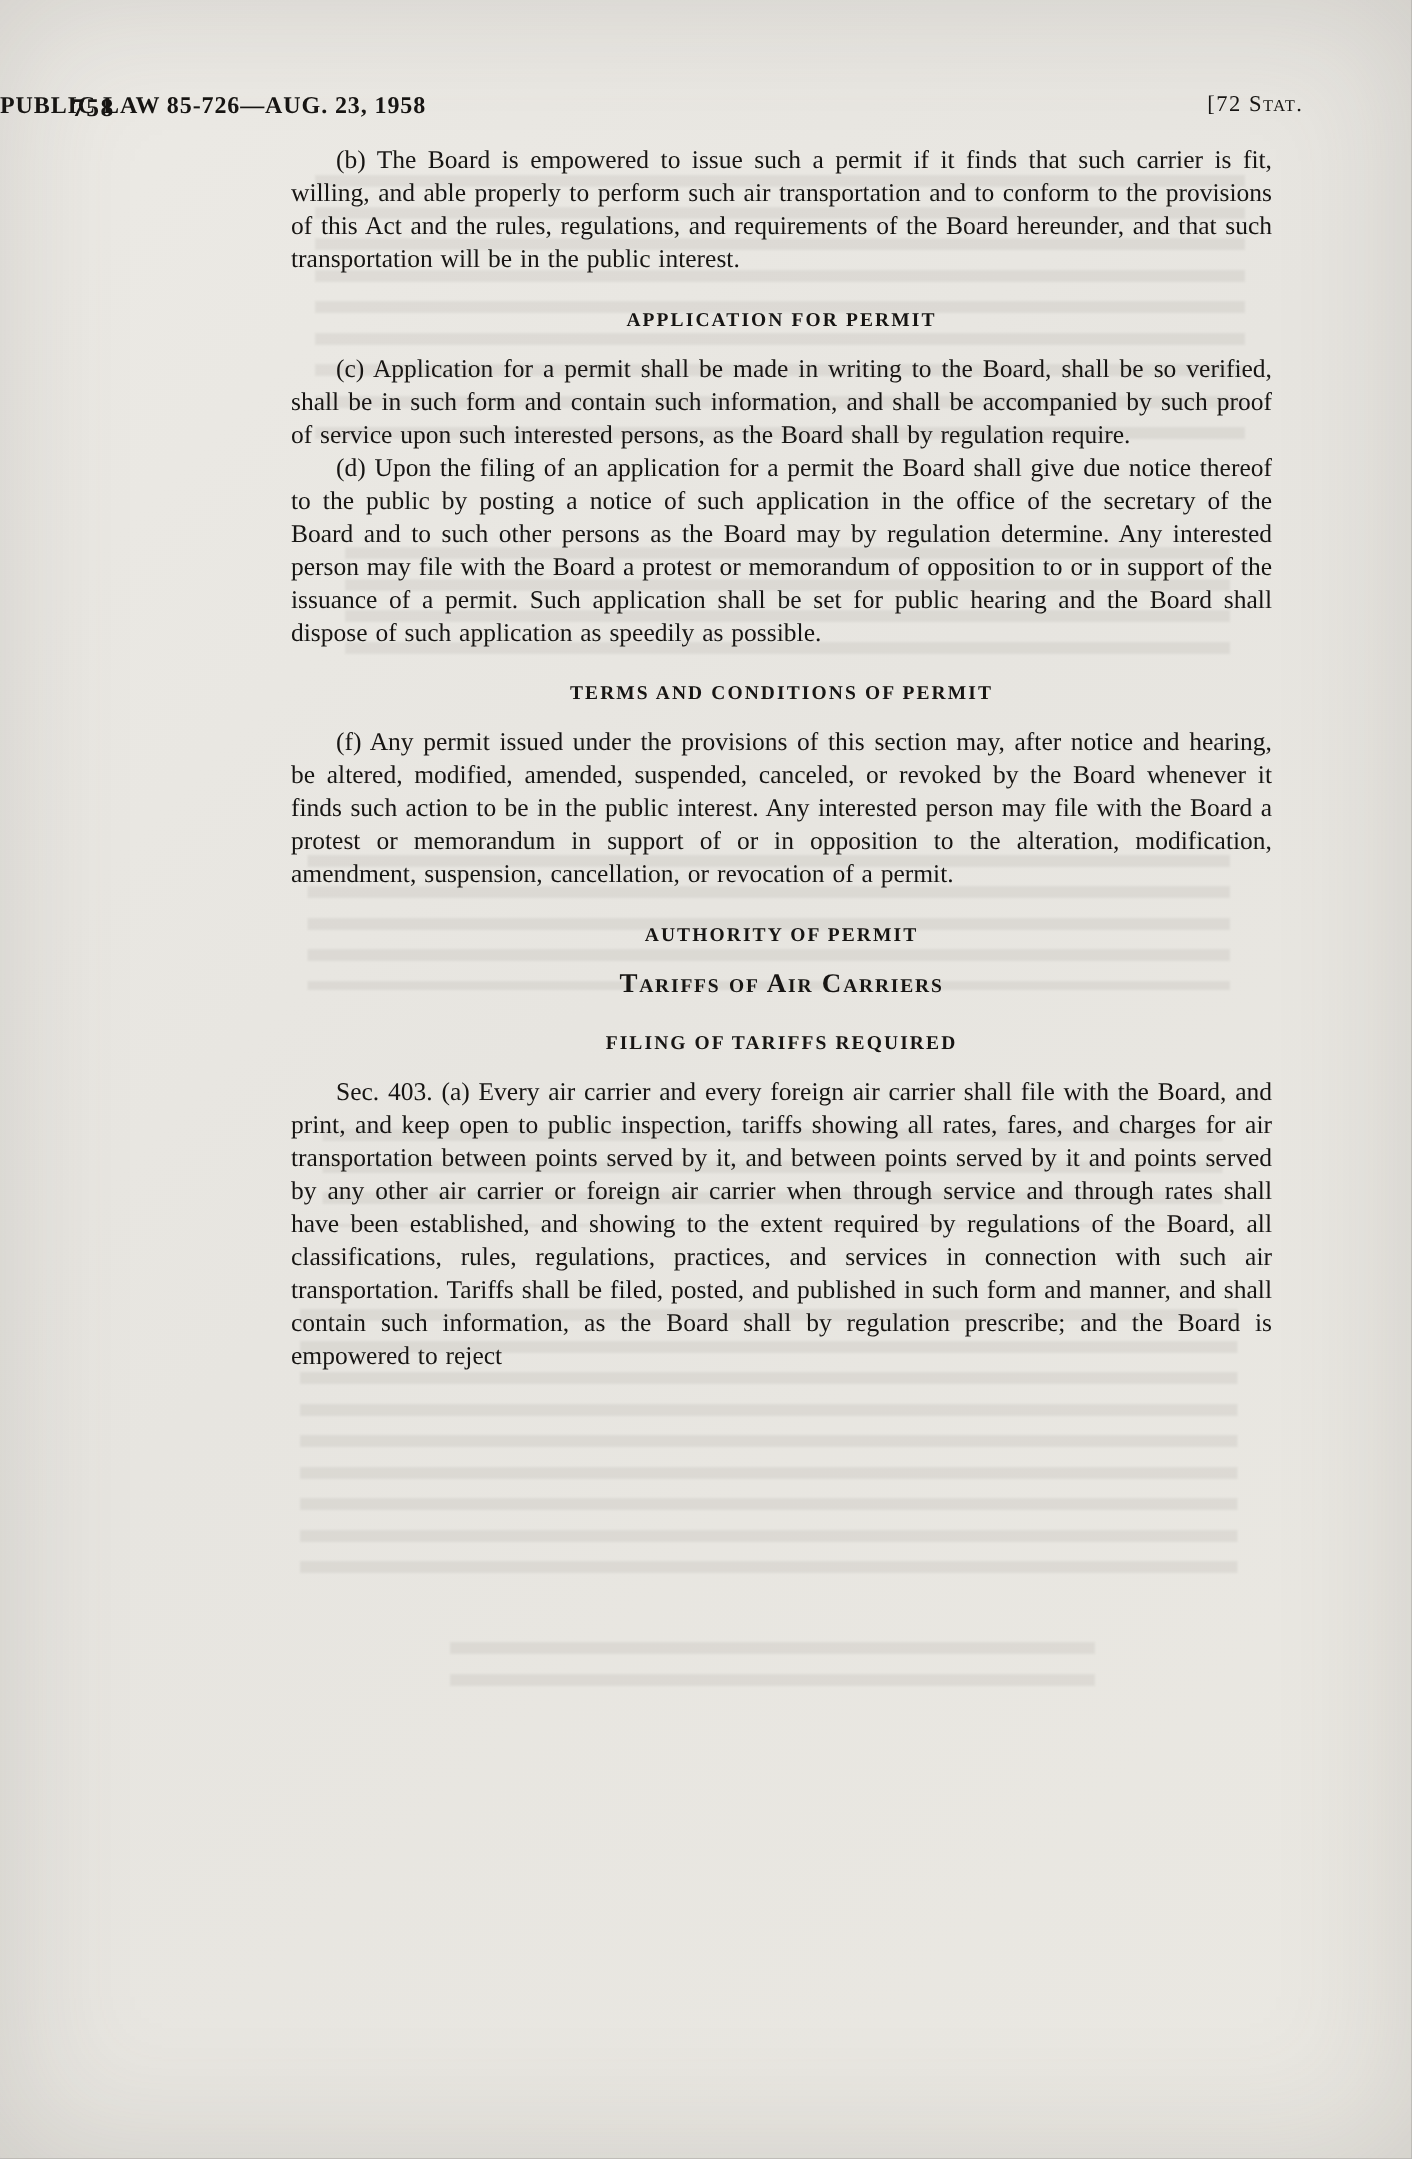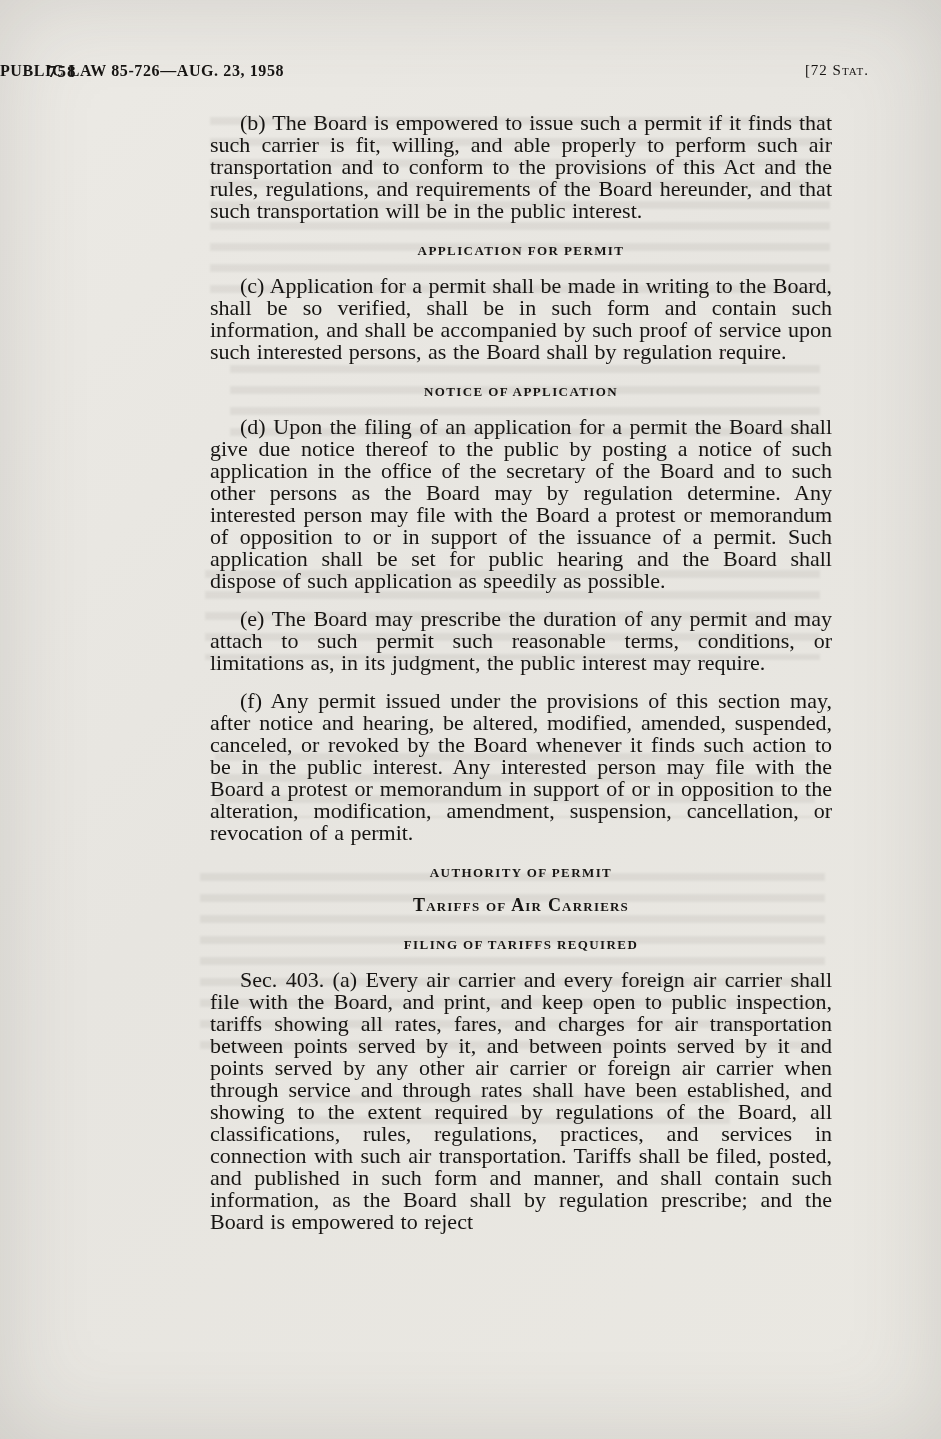--- a/index.html
+++ b/index.html
@@ -60,22 +60,22 @@
   }
   .sec-heading {
     text-align: center;
     font-size: 13px;
     font-weight: bold;
     letter-spacing: 1.4px;
     margin: 21px 0 14px 0;
   }
   .sec-heading.first { margin-top: 14px; }
   .para {
-    margin: 16px;
-    font-size: 22px;
+    margin: 0;
+    font-size: 17px;
     line-height: 22px;
     text-align: justify;
     text-indent: 30px;
     word-spacing: 1px;
   }
   .chapter-heading {
     text-align: center;
     font-variant: small-caps;
     font-weight: bold;
     font-size: 18px;
@@ -120,24 +120,23 @@
     <span class="stat-ref">[72 Stat.</span>
   </div>
 
   <div class="content">
 
     <p class="para">(b) The Board is empowered to issue such a permit if it finds that such carrier is fit, willing, and able properly to perform such air transportation and to conform to the provisions of this Act and the rules, regulations, and requirements of the Board hereunder, and that such transportation will be in the public interest.</p>
 
     <div class="sec-heading">APPLICATION FOR PERMIT</div>
     <p class="para">(c) Application for a permit shall be made in writing to the Board, shall be so verified, shall be in such form and contain such information, and shall be accompanied by such proof of service upon such interested persons, as the Board shall by regulation require.</p>
 
-    <div class="sec-heading">NOTICE OF APPLICATION</div>
     <p class="para">(d) Upon the filing of an application for a permit the Board shall give due notice thereof to the public by posting a notice of such application in the office of the secretary of the Board and to such other persons as the Board may by regulation determine. Any interested person may file with the Board a protest or memorandum of opposition to or in support of the issuance of a permit. Such application shall be set for public hearing and the Board shall dispose of such application as speedily as possible.</p>
 
-    <p class="para">(e) The Board may prescribe the duration of any permit and may attach to such permit such reasonable terms, conditions, or limitations as, in its judgment, the public interest may require.</p>
+    <div class="sec-heading">TERMS AND CONDITIONS OF PERMIT</div>
 
     <p class="para">(f) Any permit issued under the provisions of this section may, after notice and hearing, be altered, modified, amended, suspended, canceled, or revoked by the Board whenever it finds such action to be in the public interest. Any interested person may file with the Board a protest or memorandum in support of or in opposition to the alteration, modification, amendment, suspension, cancellation, or revocation of a permit.</p>
 
     <div class="sec-heading">AUTHORITY OF PERMIT</div>
 
     <div class="chapter-heading">Tariffs of Air Carriers</div>
 
     <div class="sec-heading">FILING OF TARIFFS REQUIRED</div>
     <p class="para">Sec. 403. (a) Every air carrier and every foreign air carrier shall file with the Board, and print, and keep open to public inspection, tariffs showing all rates, fares, and charges for air transportation between points served by it, and between points served by it and points served by any other air carrier or foreign air carrier when through service and through rates shall have been established, and showing to the extent required by regulations of the Board, all classifications, rules, regulations, practices, and services in connection with such air transportation. Tariffs shall be filed, posted, and published in such form and manner, and shall contain such information, as the Board shall by regulation prescribe; and the Board is empowered to reject</p>
 

